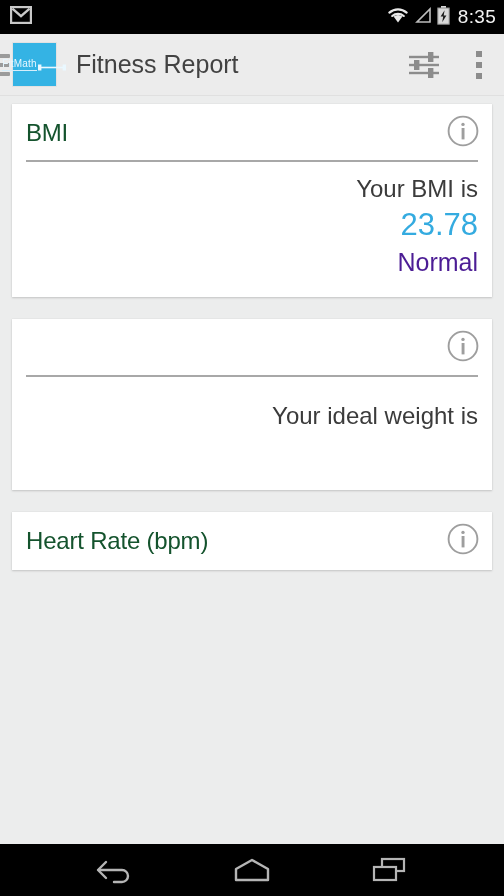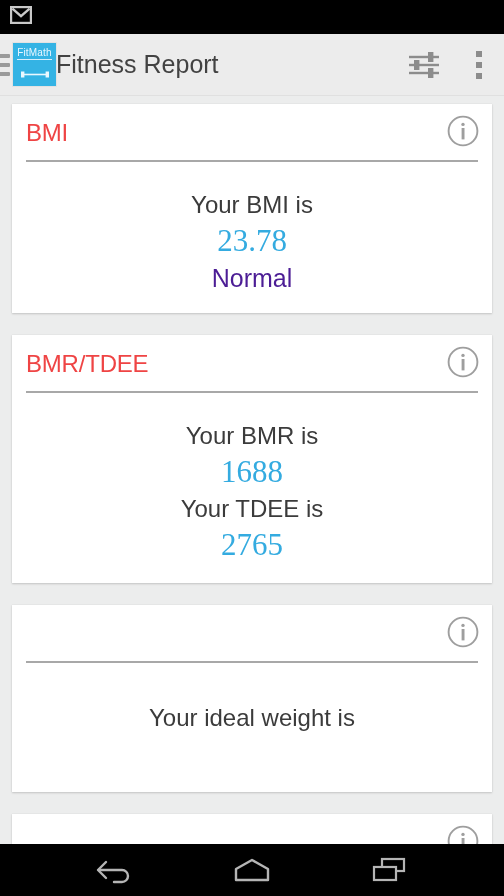--- a/index.html
+++ b/index.html
@@ -41,35 +41,35 @@
     display:flex; flex-direction:column; gap:5px;
     flex:0 0 auto;
   }
   .drawer-icon span {
     display:block; height:4px; background:#9b9b9b; border-radius:1px;
   }
   .logo {
     width:43px; height:43px;
     background:#34b3e4;
     margin-left:3px;
-    display:flex; flex-direction:column;
+    display:flex; 
     align-items:center; justify-content:center;
     flex:0 0 auto;
     position:relative;
     box-shadow:0 0 0 1px rgba(0,0,0,.04);
   }
   .logo-text {
     color:#e8f7ff; font-size:10px; letter-spacing:.2px;
     border-bottom:1.5px solid #d6eefb;
     padding-bottom:1px; line-height:11px;
   }
   .logo-bar { margin-top:5px; }
   .appbar-title {
     font-size:25px; color:#424242;
-    font-weight:400;
+    margin-left:20px; font-weight:400;
     white-space:nowrap;
   }
   .appbar-actions { margin-left:auto; display:flex; align-items:center; gap:26px; }
   .tune-icon { width:36px; height:30px; }
   .overflow-icon { display:flex; flex-direction:column; gap:5px; padding:4px 8px; }
   .overflow-icon i { display:block; width:6px; height:6px; background:#8c8c8c; }
 
   
   .content {
     position:absolute;
@@ -83,35 +83,35 @@
     margin-bottom:22px;
     box-shadow:0 1px 2px rgba(0,0,0,.16), 0 0 1px rgba(0,0,0,.10);
     padding:0 0 4px 0;
     position:relative;
   }
   .card-head {
     display:flex; align-items:center;
     padding:10px 12px 6px 14px;
   }
   .card-title {
-    font-size:24px; color:#ef4444; font-weight:400;
+    font-size:24px; color:#14532d; font-weight:400;
     letter-spacing:-.2px;
   }
   .info-icon { margin-left:auto; flex:0 0 auto; }
   .card-rule {
     height:2px; background:#a8a8a8;
     margin:2px 14px 0 14px;
   }
-  .card-body { padding:26px 14px 14px 14px; text-align:center; }
+  .card-body { padding:10px 14px 14px 14px; text-align:right; }
 
   .line-label {
     font-size:24px; color:#3b3b3b; line-height:33px; font-weight:400;
   }
   .line-value {
-    font-size:31px; color:#34abe0; line-height:40px; font-weight:400;font-family:Liberation Serif, serif;
+    font-size:31px; color:#34abe0; line-height:40px; font-weight:400;
   }
   .line-sub {
     font-size:25px; color:#4c1d95; line-height:34px; font-weight:400;
   }
 
   
   .navbar {
     position:absolute; left:0; right:0; bottom:0;
     height:52px; background:#000;
     display:flex; align-items:center; justify-content:space-around;
@@ -123,20 +123,42 @@
 <body>
 
 <div class="statusbar">
   <div class="sb-left">
     <span>
       <svg width="22" height="18" viewBox="0 0 22 18">
         <rect x="1" y="1" width="20" height="16" fill="none" stroke="#c8c8c8" stroke-width="2.4"></rect>
         <path d="M2.4 2.6 L11 10.2 L19.6 2.6" fill="none" stroke="#c8c8c8" stroke-width="2.4"></path>
       </svg>
     </span>
+  </div>
+  <div class="sb-right">
+    <span>
+      <svg width="22" height="17" viewBox="0 0 22 17">
+        <path d="M11 15.4 L6.6 9.6 A7.4 7.4 0 0 1 15.4 9.6 Z" fill="#e8e8e8"></path>
+        <path d="M2.4 5.6 A13 13 0 0 1 19.6 5.6" fill="none" stroke="#e8e8e8" stroke-width="2.3" stroke-linecap="round"></path>
+        <path d="M5.2 9.0 A9 9 0 0 1 16.8 9.0" fill="none" stroke="#e8e8e8" stroke-width="2.1" stroke-linecap="round"></path>
+      </svg>
+    </span>
+    <span>
+      <svg width="18" height="17" viewBox="0 0 18 17">
+        <path d="M16 2 L16 15 L3 15 Z" fill="none" stroke="#bdbdbd" stroke-width="1.6"></path>
+      </svg>
+    </span>
+    <span>
+      <svg width="13" height="19" viewBox="0 0 13 19">
+        <rect x="4" y="0" width="5" height="2" fill="#d8d8d8"></rect>
+        <rect x="0.8" y="2" width="11.4" height="16.2" fill="#d8d8d8" stroke="#8d8d8d" stroke-width="1"></rect>
+        <path d="M7.6 4.2 L3.6 10.4 L6.2 10.4 L5.2 16.2 L9.4 9.4 L6.7 9.4 Z" fill="#1b1b1b"></path>
+      </svg>
+    </span>
+    <span class="sb-time">8:35</span>
   </div>
 </div>
 
 <div class="appbar">
   <div class="drawer-icon">
     <span></span>
       <span></span>
       <span></span>
   </div>
   <div class="logo">
@@ -183,58 +205,40 @@
       </span>
     </div>
     <div class="card-rule"></div>
     <div class="card-body">
       <div class="line-label">Your BMI is</div>
       <div class="line-value">23.78</div>
       <div class="line-sub">Normal</div>
     </div>
   </div>
 
-  <div class="card">
-    <div class="card-head">
-      <span class="card-title">BMR/TDEE</span>
-      <span class="info-icon">
-        <svg width="34" height="34" viewBox="0 0 34 34">
-          <circle cx="17" cy="17" r="14.4" fill="none" stroke="#9e9e9e" stroke-width="1.9"></circle>
-          <circle cx="17" cy="10.4" r="1.7" fill="#9e9e9e"></circle>
-          <rect x="15.6" y="14" width="2.9" height="11.4" fill="#9e9e9e"></rect>
-        </svg>
-      </span>
-    </div>
-    <div class="card-rule"></div>
-    <div class="card-body">
-      <div class="line-label">Your BMR is</div>
-      <div class="line-value">1688</div>
-      <div class="line-label">Your TDEE is</div>
-      <div class="line-value">2765</div>
-    </div>
-  </div>
 
   <div class="card">
     <div class="card-head">
       <span class="info-icon">
         <svg width="34" height="34" viewBox="0 0 34 34">
           <circle cx="17" cy="17" r="14.4" fill="none" stroke="#9e9e9e" stroke-width="1.9"></circle>
           <circle cx="17" cy="10.4" r="1.7" fill="#9e9e9e"></circle>
           <rect x="15.6" y="14" width="2.9" height="11.4" fill="#9e9e9e"></rect>
         </svg>
       </span>
     </div>
     <div class="card-rule"></div>
     <div class="card-body" style="padding-bottom:54px;margin-top:12px;">
       <div class="line-label">Your ideal weight is</div>
     </div>
   </div>
 
   <div class="card">
     <div class="card-head">
+      <span class="card-title">Heart Rate (bpm)</span>
       <span class="info-icon">
         <svg width="34" height="34" viewBox="0 0 34 34">
           <circle cx="17" cy="17" r="14.4" fill="none" stroke="#9e9e9e" stroke-width="1.9"></circle>
           <circle cx="17" cy="10.4" r="1.7" fill="#9e9e9e"></circle>
           <rect x="15.6" y="14" width="2.9" height="11.4" fill="#9e9e9e"></rect>
         </svg>
       </span>
     </div>
 
   </div>

